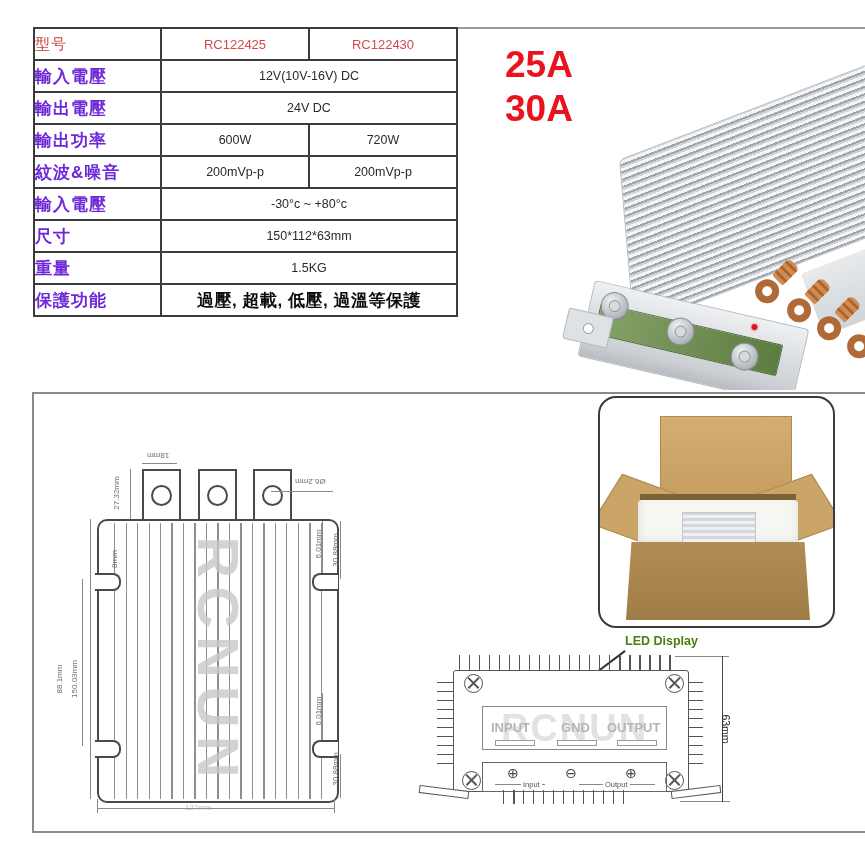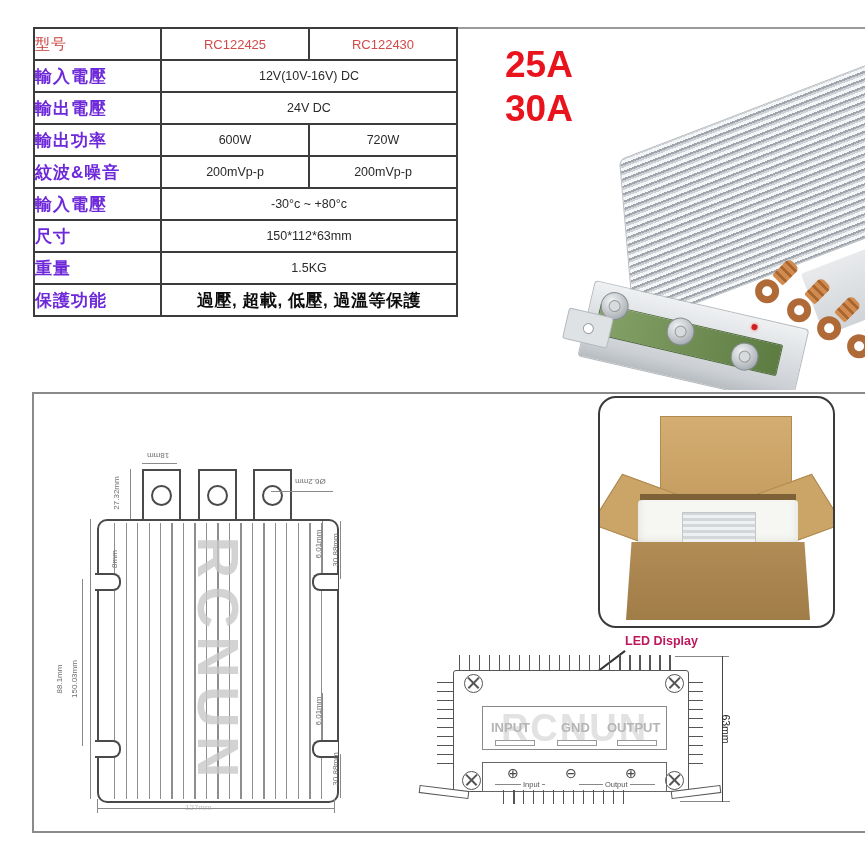--- a/index.html
+++ b/index.html
@@ -86,21 +86,21 @@
   .bx-foam{position:absolute;left:38px;top:102px;width:160px;height:48px;background:#f6f6f2;border-radius:4px;
           box-shadow:inset 0 -6px 8px #ddddd8;}
   .bx-item{position:absolute;left:44px;top:12px;width:72px;height:32px;border:1px solid #c4c7ca;
           background:repeating-linear-gradient(0deg,#d4d7da 0 3px,#eef0f1 3px 6px);}
   .bx-front{position:absolute;left:26px;top:144px;width:184px;height:78px;
           background:linear-gradient(180deg,#b28c55,#a07c47);
           clip-path:polygon(3% 0,97% 0,100% 100%,0 100%);}
 
   
   .fview{position:absolute;left:391px;top:236px;width:320px;height:192px;}
-  .fv-led-label{position:absolute;left:200px;top:4px;font-size:12.5px;font-weight:600;color:#be185d;}
+  .fv-led-label{position:absolute;left:200px;top:4px;font-size:12.5px;font-weight:600;color:#4d7c0f;}
   .fv-arrow{position:absolute;left:152px;top:56px;width:60px;height:1.5px;background:#333;
           transform:rotate(-37deg);transform-origin:left center;}
   .fv-arrowhead{position:absolute;left:146px;top:52px;width:0;height:0;border-right:9px solid #333;
           border-top:3.5px solid transparent;border-bottom:3.5px solid transparent;transform:rotate(37deg);}
   .fv-led{position:absolute;left:138px;top:52px;width:13px;height:13px;border:1.5px solid #666;border-radius:50%;}
   .fv-led::after{content:"";position:absolute;left:3.5px;top:3.5px;width:4px;height:4px;border-radius:50%;background:#999;}
   .fv-comb-top{position:absolute;left:34px;top:25px;width:216px;height:15px;
           background:repeating-linear-gradient(90deg,#555 0 1.5px,transparent 1.5px 10px);}
   .fv-comb-bottom{position:absolute;left:78px;top:160px;width:130px;height:14px;
           background:repeating-linear-gradient(90deg,#555 0 1.5px,transparent 1.5px 10px);}

